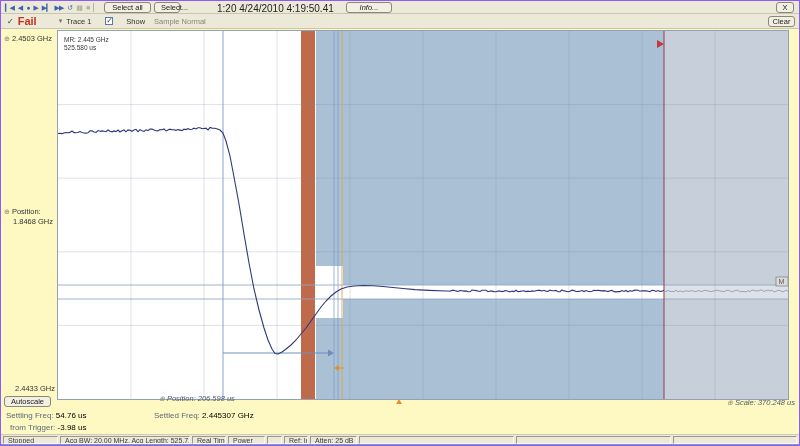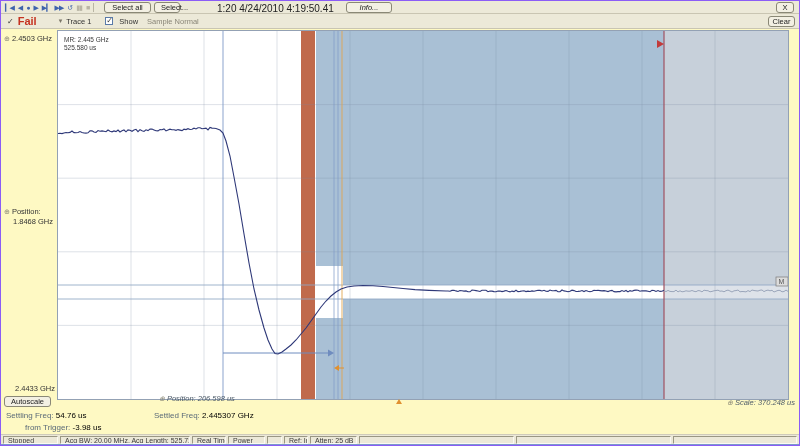--- a/index.html
+++ b/index.html
@@ -27,21 +27,21 @@
   
   .tracebar { position:absolute; left:0; top:13px; width:800px; height:15px;
     background:#ece9d8; border-bottom:1px solid #c9c5b2; display:flex; align-items:center; }
   .checkglyph { font-size:8px; color:#333; margin-left:6px; }
   .fail { font-size:11px; font-weight:bold; color:#c53220; margin-left:4px; }
   .ddarrow { font-size:7px; color:#7a7668; margin-left:22px; }
   .tracename { font-size:7.5px; color:#333; margin-left:4px; }
   .checkbox { width:8px; height:8px; background:#fff; border:1px solid #5a7aa8;
     margin-left:14px; position:relative; }
   .checkbox span { position:absolute; left:0px; top:-2px; font-size:8px; color:#3a3a3a; }
-  .showlabel { font-size:7.5px; color:#333; margin-left:6px; }
+  .showlabel { font-size:7.5px; color:#333; margin-left:13px; }
   .samplelabel { font-size:7.5px; color:#8a8678; margin-left:9px; }
   .btn-clear { position:absolute; right:6px; top:1.5px; width:27px; padding:0 3px; }
   
   .axlabel { position:absolute; font-size:7.5px; color:#333; white-space:nowrap; }
   .handle { color:#8a8876; font-size:7px; margin-right:2px; }
   .lab-top { left:3px; top:33px; }
   .lab-pos { left:3px; top:206px; }
   .lab-pos .v2 { display:block; margin-left:9px; margin-top:1px; }
   .lab-bot { left:14px; top:383px; }
   .btn-autoscale { position:absolute; left:3px; top:395px; width:47px; }
@@ -56,21 +56,21 @@
   
   .xlab-pos { position:absolute; left:158px; top:393px; font-size:7.5px;
     font-style:italic; color:#4c5a68; }
   .xlab-scale { position:absolute; left:648px; top:397px; width:146px; text-align:right;
     font-size:7.5px; font-style:italic; color:#4c5a68; }
   
   .resrow { position:absolute; font-size:8px; color:#5a6a78; white-space:nowrap; }
   .resrow b { color:#000; font-weight:normal; }
   .res1 { left:5px;  top:410px; }
   .res2 { left:153px; top:410px; }
-  .res3 { left:24px;  top:422px; }
+  .res3 { left:9px;  top:422px; }
   
   .statusbar { position:absolute; left:0; top:433px; width:800px; height:10px;
     background:#ece9d8; border-top:1px solid #cfcbba; display:flex; align-items:stretch;
     padding:1px 2px 0 2px; }
   .scell { border:1px solid; border-color:#9a9782 #fbfaf2 #fbfaf2 #9a9782;
     font-size:7px; line-height:7px; color:#3a3a3a; padding:0 4px; margin-right:2px;
     white-space:nowrap; overflow:hidden; }
   .bluestrip { position:absolute; left:0; top:443px; width:800px; height:3px;
     background:#4e73b5; border-top:1px solid #7b97cc; }
 </style>

